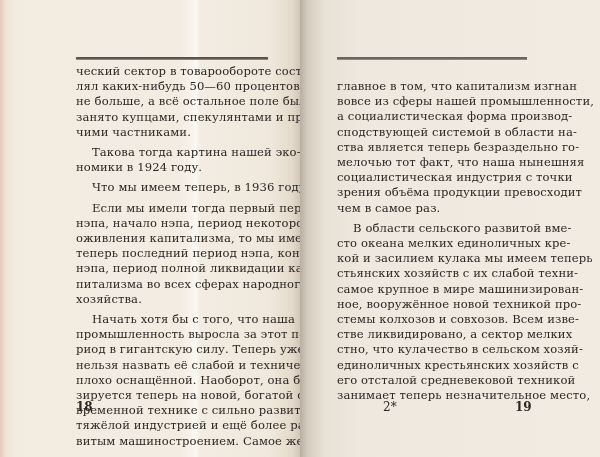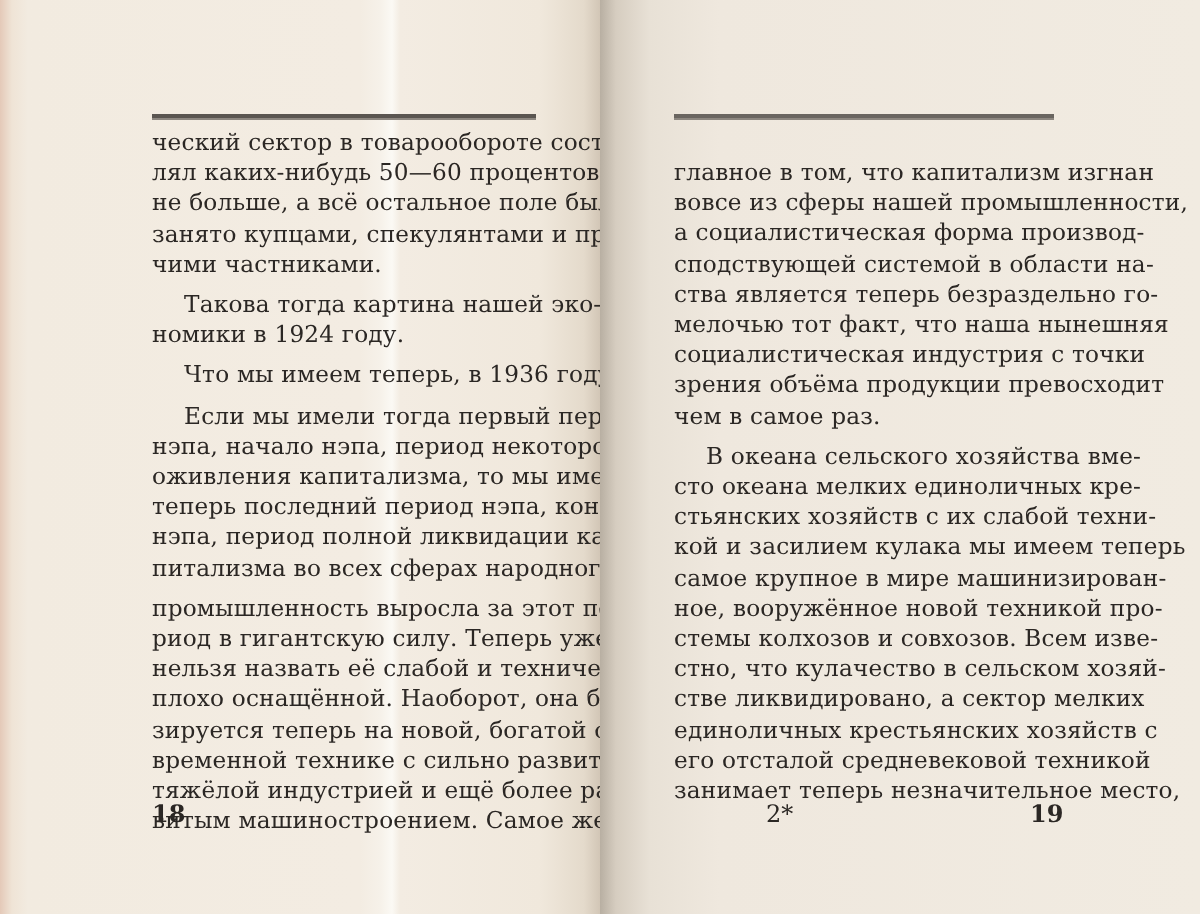--- a/index.html
+++ b/index.html
@@ -63,23 +63,25 @@
           <span class="line last indent">Что мы имеем теперь, в 1936 году?</span>
         </div>
         <div class="gap"></div>
         <div>
           <span class="line indent">Если мы имели тогда первый период</span>
           <span class="line">нэпа, начало нэпа, период некоторого</span>
           <span class="line">оживления капитализма, то мы имеем</span>
           <span class="line">теперь последний период нэпа, конец</span>
           <span class="line">нэпа, период полной ликвидации ка-</span>
           <span class="line">питализма во всех сферах народного</span>
+          <span class="line last">хозяйства.</span>
         </div>
         <div class="gap"></div>
         <div>
+          <span class="line indent">Начать хотя бы с того, что наша</span>
           <span class="line">промышленность выросла за этот пе-</span>
           <span class="line">риод в гигантскую силу. Теперь уже</span>
           <span class="line">нельзя назвать её слабой и технически</span>
           <span class="line">плохо оснащённой. Наоборот, она ба-</span>
           <span class="line">зируется теперь на новой, богатой со-</span>
           <span class="line">временной технике с сильно развитой</span>
           <span class="line">тяжёлой индустрией и ещё более раз-</span>
           <span class="line last">витым машиностроением. Самое же</span>
         </div>
       </div>
@@ -94,29 +96,29 @@
           <span class="line">а социалистическая форма производ-</span>
           <span class="line">сподствующей системой в области на-</span>
           <span class="line">ства является теперь безраздельно го-</span>
           <span class="line">мелочью тот факт, что наша нынешняя</span>
           <span class="line">социалистическая индустрия с точки</span>
           <span class="line">зрения объёма продукции превосходит</span>
           <span class="line last">чем в самое раз.</span>
         </div>
         <div class="gap"></div>
         <div>
-          <span class="line indent">В океана сельского хозяйства вме-</span>
+          <span class="line indent">В области сельского развитой вме-</span>
           <span class="line">сто океана мелких единоличных кре-</span>
+          <span class="line">кой и засилием кулака мы имеем теперь</span>
           <span class="line">стьянских хозяйств с их слабой техни-</span>
-          <span class="line">кой и засилием кулака мы имеем теперь</span>
           <span class="line">самое крупное в мире машинизирован-</span>
           <span class="line">ное, вооружённое новой техникой про-</span>
           <span class="line">стемы колхозов и совхозов. Всем изве-</span>
+          <span class="line">стве ликвидировано, а сектор мелких</span>
           <span class="line">стно, что кулачество в сельском хозяй-</span>
-          <span class="line">стве ликвидировано, а сектор мелких</span>
           <span class="line">единоличных крестьянских хозяйств с</span>
           <span class="line">его отсталой средневековой техникой</span>
           <span class="line last">занимает теперь незначительное место,</span>
         </div>
       </div>
     <div class="folio folio-sig" style="left:83px">2*</div>
     <div class="folio folio-right" style="left:215px">19</div>
   </div>
 </div>
 

